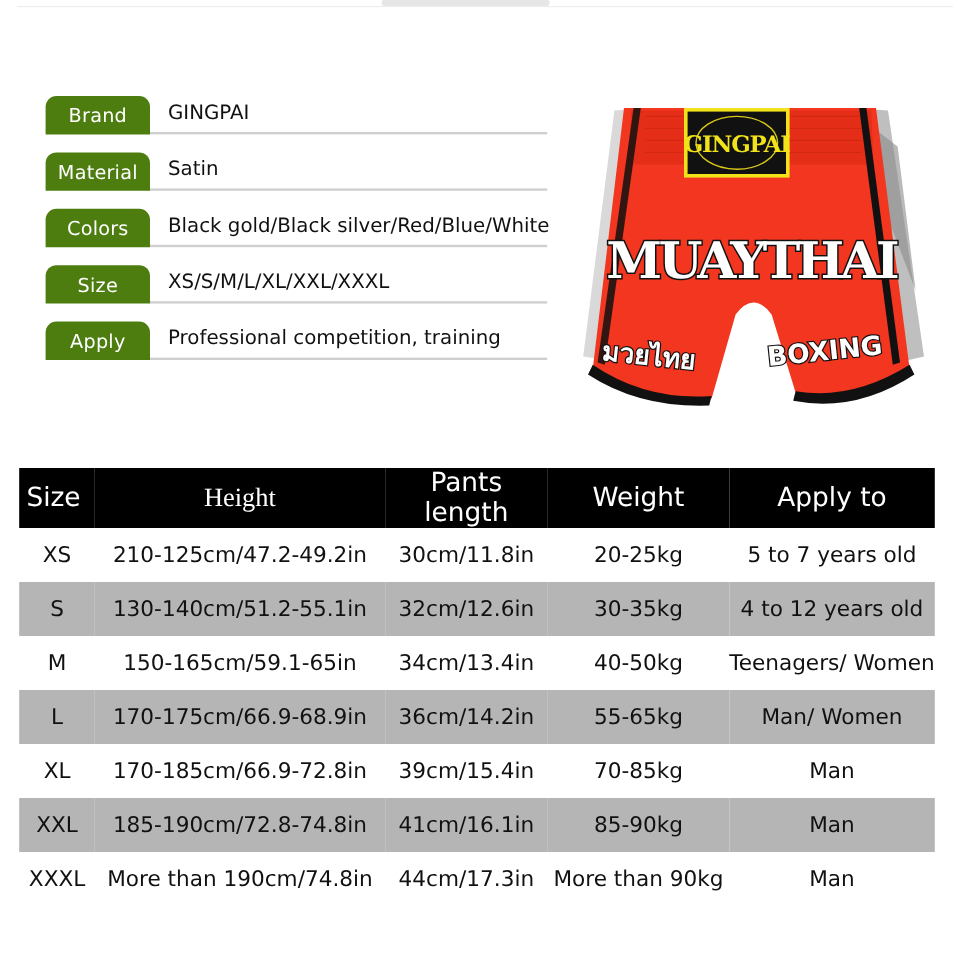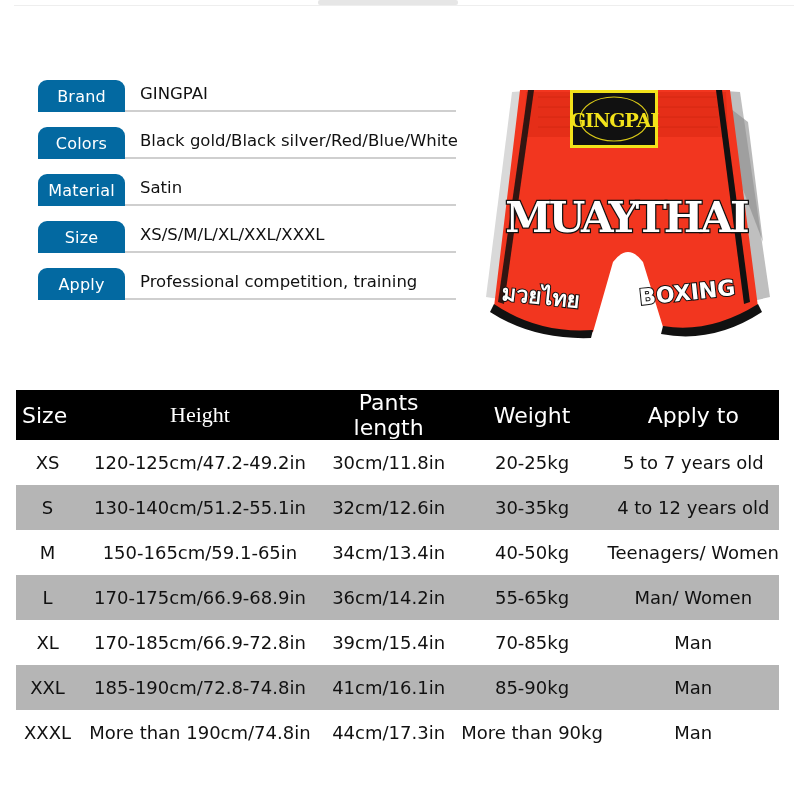--- a/index.html
+++ b/index.html
@@ -4,21 +4,21 @@
 <style>
   html, body { margin:0; padding:0; }
   body { width:800px; height:800px; background:#ffffff; position:relative; overflow:hidden;
          font-family:"DejaVu Sans", "Liberation Sans", sans-serif; color:#111; }
   .topline { position:absolute; left:14px; top:5px; width:780px; height:1px; background:#eee; }
   .topsmudge { position:absolute; left:318px; top:0; width:140px; height:5px; background:#d6d6d6; border-radius:2px; opacity:.6; }
 
   
   .specs { position:absolute; left:38px; top:80px; width:418px; }
   .spec-row { position:relative; height:32px; margin-bottom:15px; }
-  .spec-label { position:absolute; left:0; top:0; width:87px; height:32px; background:#0369a1; color:#fff;
+  .spec-label { position:absolute; left:0; top:0; width:87px; height:32px; background:#4d7c0f; color:#fff;
                 border-radius:9px 9px 0 0; font-size:16px; display:flex; align-items:center; justify-content:center; letter-spacing:0.2px; }
   .spec-value { position:absolute; left:102px; top:4px; font-size:16.5px; color:#111; white-space:nowrap; }
   .spec-line { position:absolute; left:87px; right:0; bottom:0; height:2px; background:#cfcfcf; }
 
   
   .shorts { position:absolute; left:478px; top:82px; width:300px; height:258px; }
 
   
   .size-table { position:absolute; left:16px; top:390px; width:763px; border-collapse:collapse; }
   .size-table th { background:#000; color:#fff; font-weight:normal; font-size:22px; height:45px; padding:0; }
@@ -37,27 +37,27 @@
 <div class="topline"></div>
 <div class="topsmudge"></div>
 
 <div class="specs">
   <div class="spec-row">
     <div class="spec-label">Brand</div>
     <div class="spec-value">GINGPAI</div>
     <div class="spec-line"></div>
   </div>
   <div class="spec-row">
-    <div class="spec-label">Colors</div>
-    <div class="spec-value">Black gold/Black silver/Red/Blue/White</div>
+    <div class="spec-label">Material</div>
+    <div class="spec-value">Satin</div>
     <div class="spec-line"></div>
   </div>
   <div class="spec-row">
-    <div class="spec-label">Material</div>
-    <div class="spec-value">Satin</div>
+    <div class="spec-label">Colors</div>
+    <div class="spec-value">Black gold/Black silver/Red/Blue/White</div>
     <div class="spec-line"></div>
   </div>
   <div class="spec-row">
     <div class="spec-label">Size</div>
     <div class="spec-value">XS/S/M/L/XL/XXL/XXXL</div>
     <div class="spec-line"></div>
   </div>
   <div class="spec-row">
     <div class="spec-label">Apply</div>
     <div class="spec-value">Professional competition, training</div>
@@ -106,21 +106,21 @@
       <th class="c-size">Size</th>
       <th class="c-height">Height</th>
       <th class="c-length">Pants length</th>
       <th class="c-weight">Weight</th>
       <th class="c-apply">Apply to</th>
     </tr>
   </thead>
   <tbody>
     <tr>
       <td>XS</td>
-      <td>120-125cm/47.2-49.2in</td>
+      <td>210-125cm/47.2-49.2in</td>
       <td>30cm/11.8in</td>
       <td>20-25kg</td>
       <td>5 to 7 years old</td>
     </tr>
     <tr class="alt">
       <td>S</td>
       <td>130-140cm/51.2-55.1in</td>
       <td>32cm/12.6in</td>
       <td>30-35kg</td>
       <td>4 to 12 years old</td>

